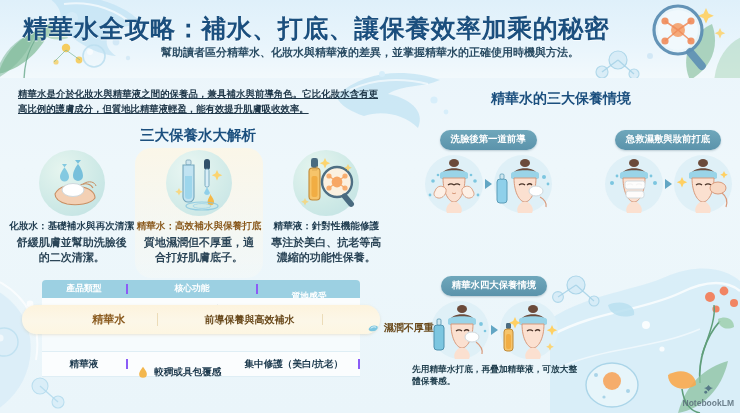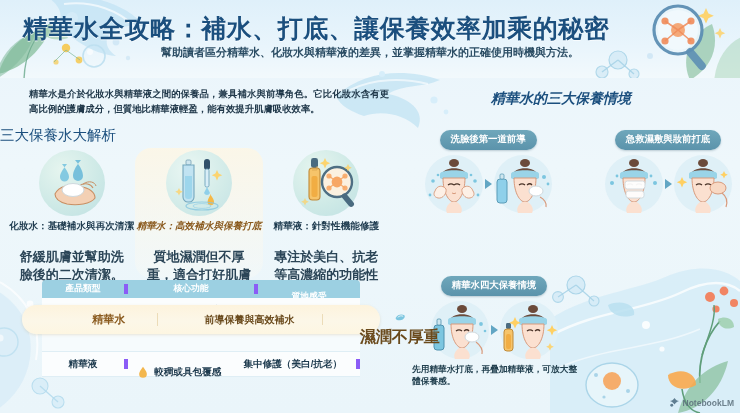--- a/index.html
+++ b/index.html
@@ -27,73 +27,74 @@
     z-index: 5;
   }
   .subtitle {
     position:absolute; left:0; top:45px; width:740px; text-align:center;
     font-size: 11px; color:#2a4c63; font-weight:bold; z-index:5;
   }
 
   
   .left-col { position:absolute; left:0; top:78px; width:396px; height:335px; }
   .intro {
-    position:absolute; left:29px; top:9px; width:360px;
+    position:absolute; left:18px; top:9px; width:360px;
     font-size: 9.4px; line-height: 1.55; color:#20384a; font-weight:bold;
     text-align: justify;
+    text-decoration: underline;
   }
   .sec-title-1 {
-    position:absolute; left:0; top:48px; width:396px; text-align:left;
-    font-size:14.5px; font-weight:normal; color:#1b4f7e;
+    position:absolute; left:0; top:48px; width:396px; text-align:center;
+    font-size:14.5px; font-weight:bold; color:#1b4f7e;
   }
   .cards3 { position:absolute; left:8px; top:70px; width:382px; height:130px; display:flex; }
   .card3 { flex:1; position:relative; text-align:center; }
   .card3.mid {
     background: linear-gradient(180deg,rgba(255,246,226,.75),rgba(255,252,244,.25));
     border-radius: 16px;
   }
   .ic-wrap { width:66px; height:66px; margin:2px auto 4px; position:relative; }
   .ic-circle {
     position:absolute; inset:0; border-radius:50%;
     background: radial-gradient(circle at 35% 30%, #e6f5ef 0%, #cde9e6 60%, #bfe0e3 100%);
   }
   .ic-svg { position:absolute; inset:0; }
   .c3-title { font-size:9.6px; font-weight:bold; color:#1d3a4e; line-height:1.35; }
-  .c3-title.hl { color:#8a5a1e;font-style:italic; }
-  .c3-desc { font-size:13px; font-weight:bold; color:#2b4557; line-height:1.38; margin-top:15px; padding:0 6px;}
+  .c3-title.hl { color:#8a5a1e; }
+  .c3-desc { font-size:11px; font-weight:bold; color:#2b4557; line-height:1.38; margin-top:2px; padding:0 6px;}
 
   
   .tbl { position:absolute; left:42px; top:202px; width:318px; }
   .trow { display:flex; align-items:center; position:relative; }
   .thead { background:#9cd0e2; border-radius:4px 4px 0 0; height:18px; }
   .thead .tc { color:#ffffff; font-size:8.8px; font-weight:bold; }
   .tbody-row { height:25px; background:#fbfdfe; border-bottom:1px solid #dfeef5; }
   .tbody-row.alt { background:#f6fbfd; }
   .tc { flex:0 0 27%; text-align:center; font-size:9.6px; font-weight:bold; color:#1d3a4e;
-        border-right:4px solid #8b5cf6; line-height:1.1; }
+        border-right:2px solid #8b5cf6; line-height:1.1; }
   .tc.c2 { flex:0 0 41%; }
   .tc.c3 { flex:0 0 32%; border-right:none; display:flex; align-items:center; justify-content:center; gap:4px;margin-top:16px; }
   .hl-row {
     position:absolute; left:-20px; top:227px; width:358px; height:29px;
     background: linear-gradient(180deg,#fdf3dd 0%, #fcf7e8 55%, #fdf6e2 100%);
     border-radius: 16px; box-shadow: 0 1px 3px rgba(180,150,90,.22);
     display:flex; align-items:center; z-index:3;gap:19px;
   }
   .hl-row .tc { color:#8a5a1e; border-right:1px solid #ecdcb8; font-size:11px; }
   .hl-row .tc.c2 { font-size:10px; color:#6a4a1c; }
-  .hl-row .tc.c3 { border-right:none; font-size:16px; color:#6a4a1c;flex-direction:column; }
+  .hl-row .tc.c3 { border-right:none; font-size:10px; color:#6a4a1c; }
   .hl-pad-l { width:20px; flex:none; }
   .hl-pad-r { width:20px; flex:none; }
   .drop-ic { width:14px; height:14px; flex:none; }
 
   
   .right-col { position:absolute; left:396px; top:78px; width:344px; height:335px; }
   .sec-title-2 {
     position:absolute; left:0; top:12px; width:330px; text-align:center;
-    font-size:14px; font-weight:bold; color:#1b4f7e;font-style:italic;
+    font-size:14px; font-weight:bold; color:#1b4f7e;
   }
   .pill {
     background: linear-gradient(180deg,#6fa7bb 0%, #5b93ab 100%);
     color:#fff; font-size:9.4px; font-weight:bold;
     padding:3.5px 11px; border-radius:11px; display:inline-block;
     box-shadow: 0 1px 2px rgba(40,80,100,.25);
   }
   .scn { position:absolute; }
   .scn-1 { left:12px; top:50px; width:160px; text-align:center; }
   .scn-2 { left:190px; top:50px; width:164px; text-align:center; }
@@ -104,21 +105,21 @@
   .arrow-tri {
     width:0;height:0;border-left:7px solid #62a6c4;
     border-top:5px solid transparent;border-bottom:5px solid transparent;
   }
   .scn-desc { font-size:8.7px; font-weight:bold; color:#22404f; line-height:1.45; margin-top:4px; text-align:left; padding-left:6px;}
   .scn-3 .scn-desc { padding-left:4px; }
 
   .wm {
     position:absolute; right:6px; bottom:5px;
     font-size:8.5px; color:#5a6e7a; display:flex; align-items:center; gap:3px;
-    opacity:.85; font-weight:bold;
+    opacity:.85; font-weight:bold;flex-direction:column;
   }
   .deco { position:absolute; pointer-events:none; }
 </style>
 </head>
 <body>
 
 <div class="page">
 
   <div class="header">
 

